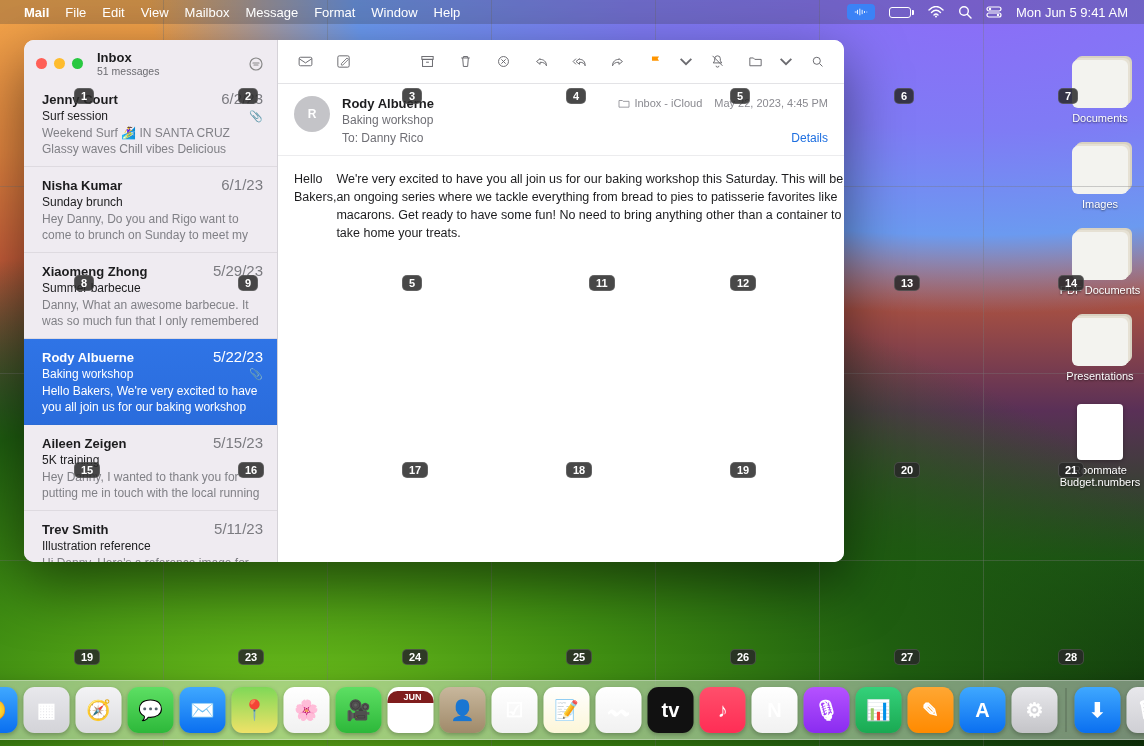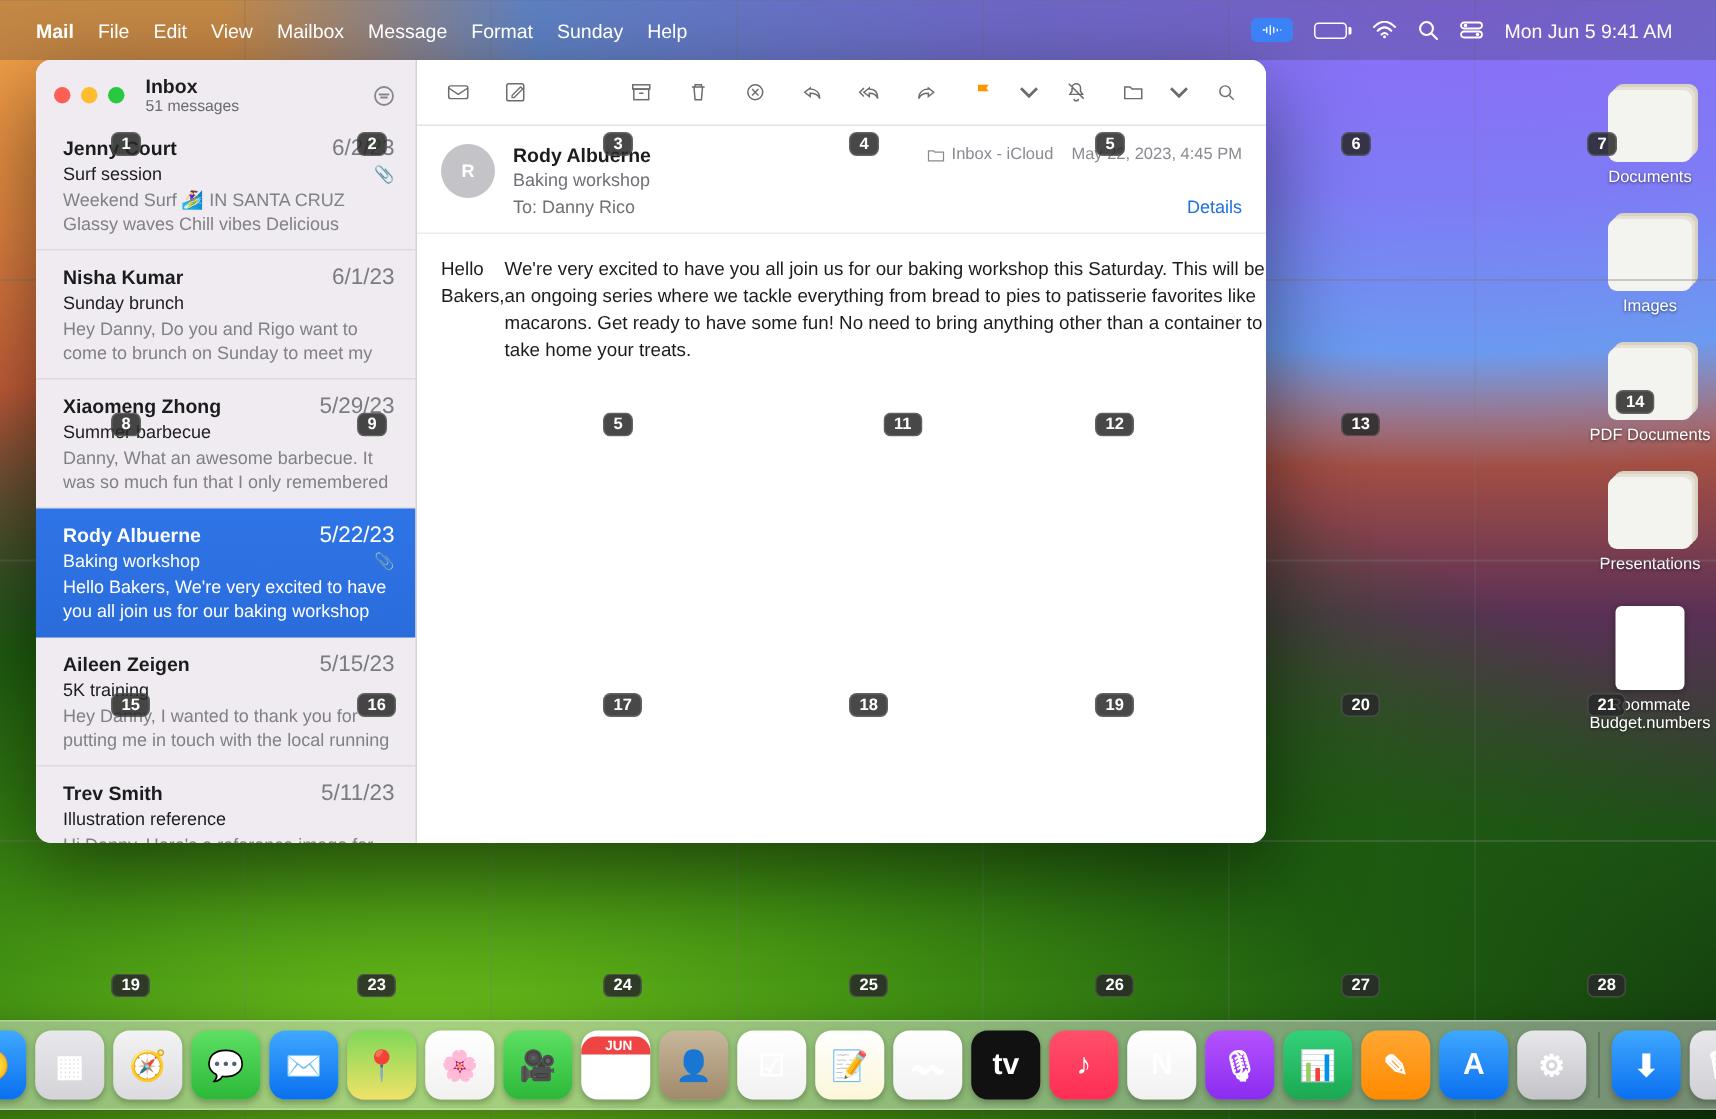--- a/index.html
+++ b/index.html
@@ -35,23 +35,23 @@
   font-weight: 600;
   padding: 1px 6px;
   border-radius: 5px;
   border: 1px solid rgba(255,255,255,0.15);
   pointer-events: none;
   z-index: 900;
 }
 
 
 #menubar {
-  position: absolute; top: 0; left: 0; right: 0; height: 40px;
+  position: absolute; top: 0; left: 0; right: 0; height: 24px;
   display: flex; align-items: center;
-  padding: 0 29px 0 14px;
+  padding: 0 16px 0 14px;
   color: #fff;
   background: rgba(50,50,55,0.25);
   font-size: 13px;
   z-index: 800;
 }
 #menubar .apple { font-size: 14px; margin-right: 10px; }
 #menubar .menu-item { margin-right: 16px; cursor: default; }
 #menubar .menu-item.app { font-weight: 600; }
 #menubar .spacer { flex: 1; }
 #menubar .status { display: flex; align-items: center; gap: 14px; }
@@ -210,33 +210,33 @@
   z-index: 700;
 }
 #dock .app {
   width:46px; height:46px; border-radius:11px;
   display:flex; align-items:center; justify-content:center;
   color:#fff; font-size:20px; font-weight:600;
   box-shadow: 0 2px 4px rgba(0,0,0,.25);
 }
 #dock .divider { width:1px; height:44px; background:rgba(0,0,0,.25); margin:0 2px; }
 .cal-tile{background:#fff;flex-direction:column;font-size:10px;color:#222}
-.cal-tile .m{background:#ef4444;color:#fff;width:100%;text-align:center;border-radius:10px 10px 0 0;font-size:9px;padding:1px 16px}
+.cal-tile .m{background:#7f1d1d;color:#fff;width:100%;text-align:center;border-radius:10px 10px 0 0;font-size:9px;padding:1px 16px}
 .cal-tile .d{font-size:22px;font-weight:400}
 
 </style>
 </head>
 <body>
 
 <div id="desktop">
 
   <div id="menubar">
     <span class="apple"></span>
     <span class="menu-item app">Mail</span>
-    <span id="menu-items"><span class="menu-item">File</span><span class="menu-item">Edit</span><span class="menu-item">View</span><span class="menu-item">Mailbox</span><span class="menu-item">Message</span><span class="menu-item">Format</span><span class="menu-item">Sunday</span><span class="menu-item">Help</span></span>
+    <span id="menu-items"><span class="menu-item">File</span><span class="menu-item">Edit</span><span class="menu-item">View</span><span class="menu-item">Mailbox</span><span class="menu-item">Message</span><span class="menu-item">Format</span><span class="menu-item">Window</span><span class="menu-item">Help</span></span>
     <span class="spacer"></span>
     <span class="status">
       <span class="siri-pill">
         <svg viewBox="0 0 24 12">
             <path d="M2 6h2M6 3v6M10 1v10M14 3v6M18 5v2M22 6h0" stroke="#fff" stroke-width="1.5" stroke-linecap="round"></path>
           </svg>
       </span>
       <span class="battery">
           <span class="body"><span class="fill"></span></span>
           <span class="tip"></span>
@@ -531,21 +531,21 @@
       <div class="pill" style="left: 566px; top: 88px;">4</div>
       <div class="pill" style="left: 730px; top: 88px;">5</div>
       <div class="pill" style="left: 894px; top: 88px;">6</div>
       <div class="pill" style="left: 1058px; top: 88px;">7</div>
       <div class="pill" style="left: 74px; top: 275px;">8</div>
       <div class="pill" style="left: 238px; top: 275px;">9</div>
       <div class="pill" style="left: 402px; top: 275px;">5</div>
       <div class="pill" style="left: 566px; top: 275px; margin-left: 23px;">11</div>
       <div class="pill" style="left: 730px; top: 275px;">12</div>
       <div class="pill" style="left: 894px; top: 275px;">13</div>
-      <div class="pill" style="left: 1058px; top: 260px; margin-left: 19px;">14</div>
+      <div class="pill" style="left: 1058px; top: 275px;">14</div>
       <div class="pill" style="left: 74px; top: 462px;">15</div>
       <div class="pill" style="left: 238px; top: 462px;">16</div>
       <div class="pill" style="left: 402px; top: 462px;">17</div>
       <div class="pill" style="left: 566px; top: 462px;">18</div>
       <div class="pill" style="left: 730px; top: 462px;">19</div>
       <div class="pill" style="left: 894px; top: 462px;">20</div>
       <div class="pill" style="left: 1058px; top: 462px;">21</div>
       <div class="pill" style="left: 74px; top: 649px;">19</div>
       <div class="pill" style="left: 238px; top: 649px;">23</div>
       <div class="pill" style="left: 402px; top: 649px;">24</div>

